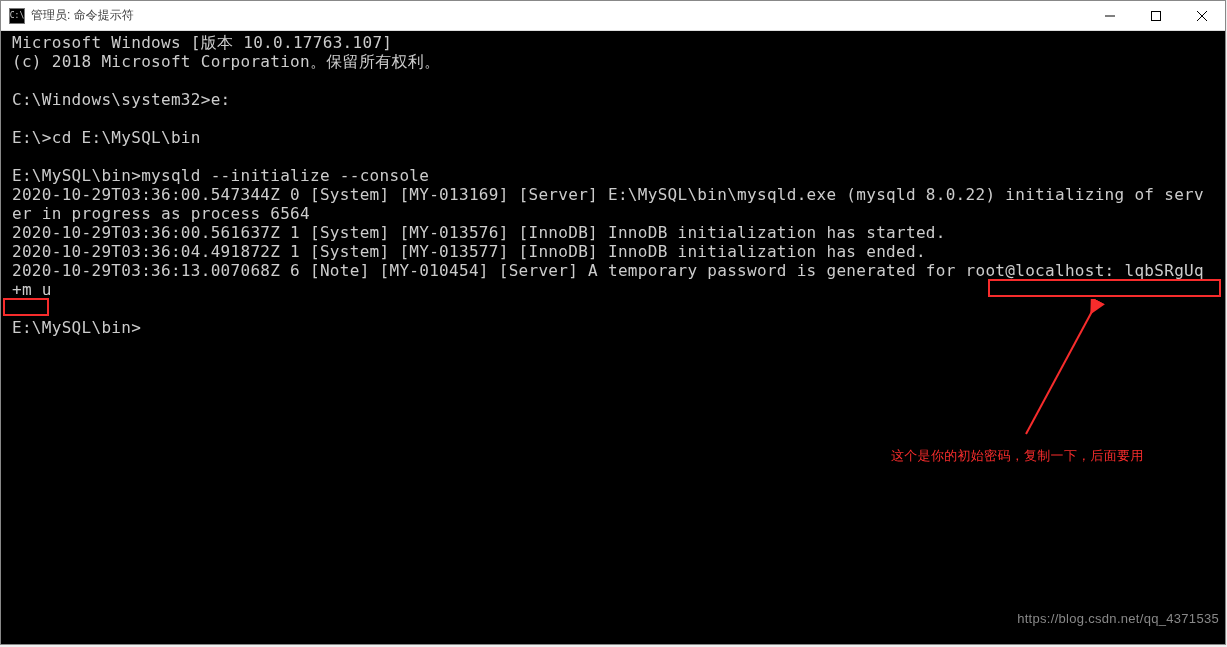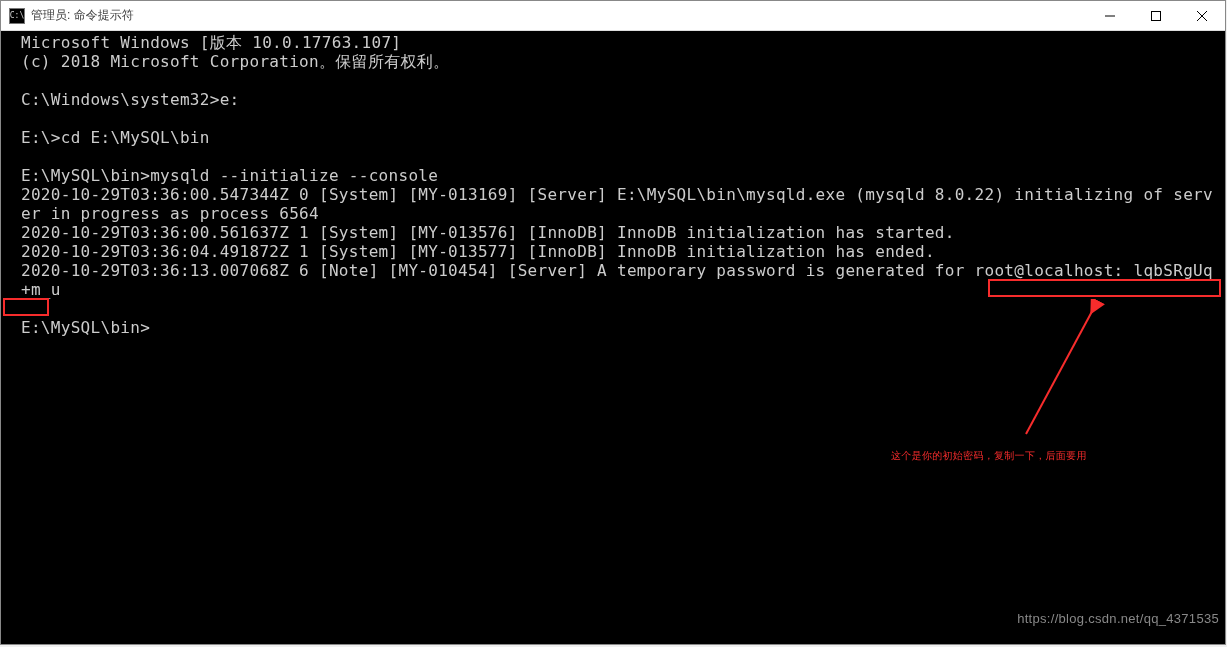--- a/index.html
+++ b/index.html
@@ -64,41 +64,41 @@
       cursor: pointer;
       font-size: 12px;
       color: #000;
     }
     .terminal {
       background: #000;
       color: #ccc;
       font-family: "NSimSun", "SimSun", Consolas, monospace;
       font-size: 16px;
       line-height: 19px;
-      padding: 2px 20px;
+      padding: 2px 11px;
       height: calc(100% - 30px);
       white-space: pre;
       position: relative;
       overflow: hidden;
       letter-spacing: 0.3px;
     }
     .highlight-box-1 {
       position: absolute;
       border: 2px solid #f72c2c;
       pointer-events: none;
     }
     .highlight-box-2 {
       position: absolute;
       border: 2px solid #f72c2c;
       pointer-events: none;
     }
     .annotation-text {
       position: absolute;
       color: #f72c2c;
-      font-size: 10px;
+      font-size: 13px;
       font-family: "Microsoft YaHei", sans-serif;
     }
     .arrow-svg {
       position: absolute;
       pointer-events: none;
     }
     .watermark {
       position: absolute;
       right: 6px;
       bottom: 16px;

